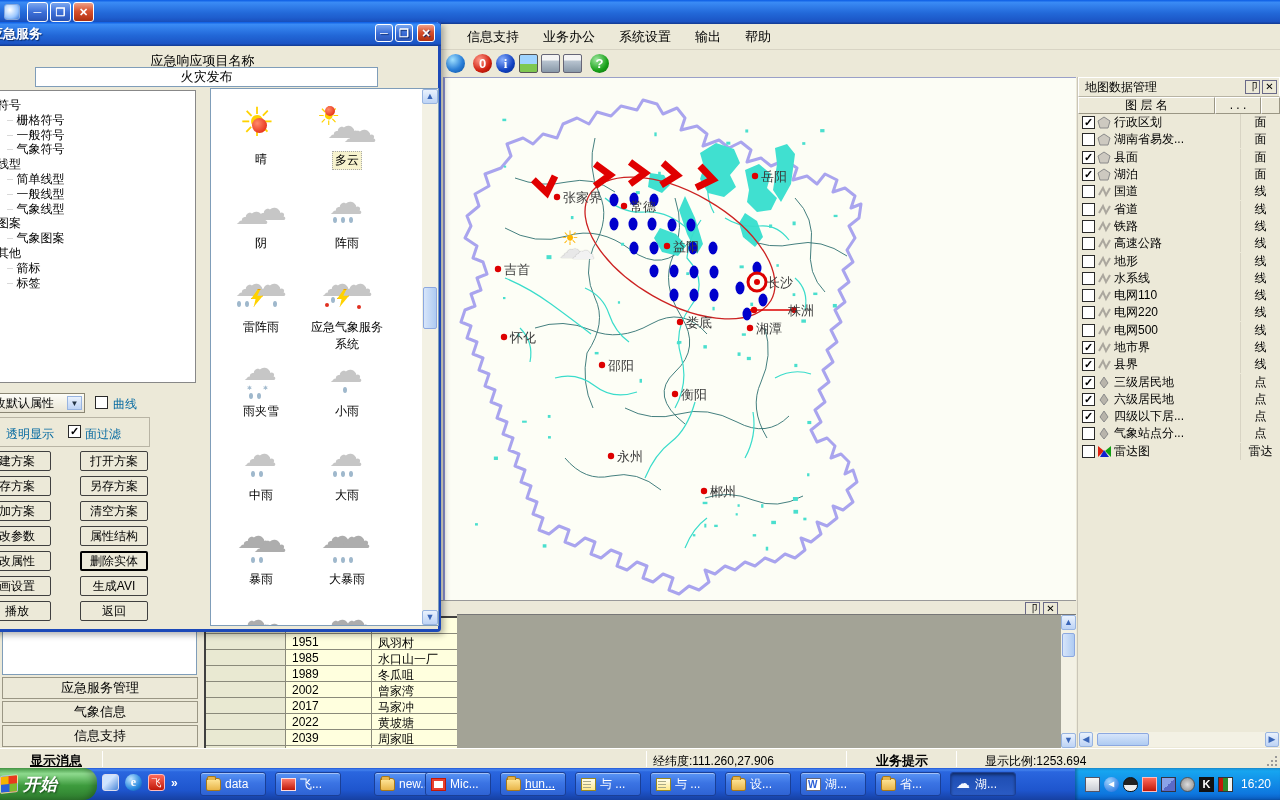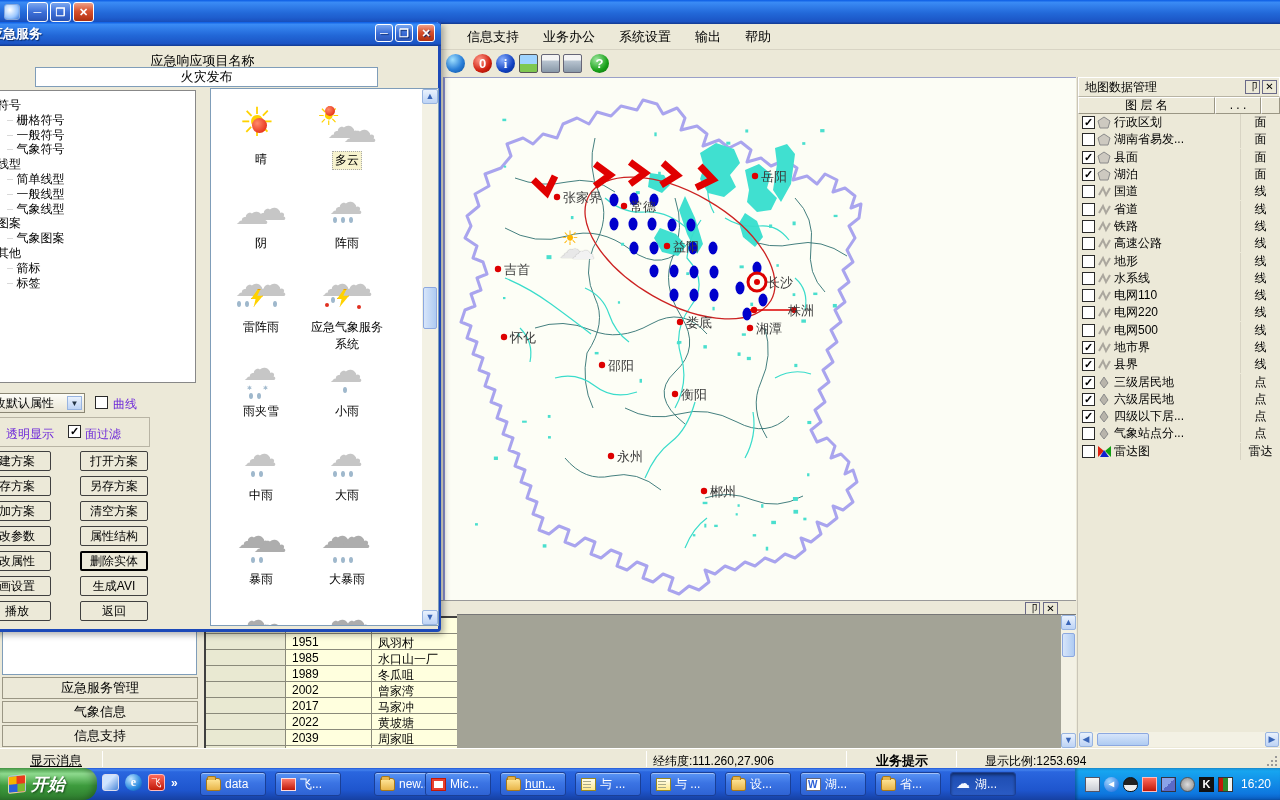--- a/index.html
+++ b/index.html
@@ -65,34 +65,34 @@
 .tc1 { width:80px; background:#E9E9D2; border-right:1px solid #8A8A7A; }
 .tc2 { width:86px; background:#FFFFDE; border-right:1px solid #8A8A7A; font-size:12px; padding:1px 0 0 6px; color:#000;}
 .tc3 { flex:1; background:#FFFFDE; font-size:12px; padding:1px 0 0 6px; color:#000; white-space:nowrap;}
 
 .sidebox { position:absolute; left:2px; top:631px; width:195px; height:44px; background:#fff; border:1px solid #7F9DB9; z-index:4;}
 .sidebtn { position:absolute; left:2px; width:196px; height:22px; background:#ECE9D8; border:1px solid #9a9684; font-size:13px; text-align:center; line-height:20px; z-index:4; color:#000;}
 
 
 .statusbar { position:absolute; left:0; top:748px; width:1280px; height:20px; background:#ECE9D8; border-top:1px solid #fff; z-index:40; font-size:12px; color:#000;}
 .statusbar .sep { position:absolute; top:2px; width:1px; height:16px; background:#a8a494; border-right:1px solid #fff;}
-.st-msg { position:absolute; left:14px; top:3px; width:84px; text-align:center; font-weight:normal; text-decoration:underline; font-size:13px;}
+.st-msg { position:absolute; left:14px; top:3px; width:84px; text-align:center; font-weight:bold; text-decoration:underline; font-size:13px;}
 .st-plat { position:absolute; left:330px; top:4px; }
 .st-coord { position:absolute; left:653px; top:4px; }
 .st-hint { position:absolute; left:852px; top:3px; width:100px; text-align:center; font-weight:bold; font-size:13px;}
 .st-scale { position:absolute; left:985px; top:4px; }
 .grip { position:absolute; right:2px; top:6px; width:12px; height:12px;
   background:radial-gradient(circle at 2px 10px,#999 1px,transparent 1.5px),radial-gradient(circle at 6px 6px,#999 1px,transparent 1.5px),radial-gradient(circle at 10px 2px,#999 1px,transparent 1.5px),radial-gradient(circle at 6px 10px,#999 1px,transparent 1.5px),radial-gradient(circle at 10px 6px,#999 1px,transparent 1.5px),radial-gradient(circle at 10px 10px,#999 1px,transparent 1.5px);}
 
 
 .taskbar { position:absolute; left:0; top:768px; width:1280px; height:32px; z-index:70;
   background:linear-gradient(180deg,#2157D6 0%,#4382ED 6%,#2A66DF 12%,#1E55CD 70%,#1640A2 100%); }
 .startbtn { position:absolute; left:0; top:0; width:97px; height:32px; border-radius:0 14px 14px 0;
   background:linear-gradient(180deg,#4DA84D 0%,#8FDB8F 18%,#3D9B3D 55%,#2E7D2E 100%);
-  box-shadow:inset -4px 0 6px rgba(0,0,0,.25); display:flex; align-items:center; padding-left:8px; gap:5px;}
+  box-shadow:inset -4px 0 6px rgba(0,0,0,.25); display:flex; align-items:center; gap:5px;}
 .startbtn .label { color:#fff; font-weight:bold; font-style:italic; font-size:17px; text-shadow:1px 1px 2px #1a4a1a;}
 .winflag { width:18px; height:18px; border-radius:2px; transform:skewY(-6deg);
   background:conic-gradient(#e83a1e 0 25%,#7dbb2f 25% 50%,#2a5fd8 50% 75%,#f4b400 75%); border:1px solid rgba(255,255,255,.6);}
 .qlaunch { position:absolute; left:102px; top:6px; display:flex; gap:6px; align-items:center;}
 .qico { width:17px; height:17px; border-radius:3px; }
 .q-mail { background:linear-gradient(135deg,#cfe4ff 40%,#4a86d8); border:1px solid #dde;}
 .q-ie { background:radial-gradient(circle at 35% 30%,#bfe4ff,#2a8ae0 60%,#0a4a98); border-radius:50%; color:#fff; font-weight:bold; font-family:"Liberation Serif",serif; text-align:center; line-height:16px;}
 .q-red { background:linear-gradient(180deg,#ff6a5a,#c01808); border:1px solid #fbb; color:#fff; font-size:10px; text-align:center; line-height:16px;}
 .q-more { color:#fff; font-size:12px; font-weight:bold; }
 .taskbtn { position:absolute; top:4px; width:66px; height:24px; border-radius:3px; border:1px solid #1a3f96;
@@ -146,21 +146,21 @@
 .cloudg { position:absolute; font-size:34px; color:#C6C6C6; line-height:30px;}
 .cloudg.dark { color:#ADADAD; }
 .sung { position:absolute; font-size:40px; color:#FFD200; line-height:34px; }
 .suncore { position:absolute; width:15px; height:15px; border-radius:50%; background:radial-gradient(circle at 35% 35%,#ff8a6a,#E01800); }
 .dropg { position:absolute; width:4px; height:6px; border-radius:50% 50% 60% 60%; background:#9FB8CC; }
 .boltg { position:absolute; width:12px; height:18px; background:#FFD200; clip-path:polygon(58% 0,0 55%,38% 55%,22% 100%,100% 38%,52% 38%,80% 0); box-shadow:0 0 0 1px #e8a000 inset;}
 .hailg { position:absolute; width:4px; height:4px; border-radius:50%; background:#E03020;}
 .snowg { position:absolute; font-size:9px; color:#9FB8CC; font-weight:bold;}
 .ddrop { position:absolute; left:20px; top:371px; width:98px; height:20px; border:1px solid #8a8674; background:linear-gradient(180deg,#FDFDF8,#E8E4D4); font-size:12px; line-height:18px; padding-left:6px; color:#000;}
 .ddrop .arr { position:absolute; right:2px; top:2px; width:15px; height:14px; background:linear-gradient(180deg,#EAF2FD,#BDD3F5); border:1px solid #98B4E0; font-size:8px; text-align:center; line-height:13px; color:#234;}
-.dcheck { position:absolute; font-size:12px; color:#6d28d9;}
+.dcheck { position:absolute; font-size:12px; color:#0369a1;}
 .dgroup { position:absolute; left:12px; top:395px; width:171px; height:30px; border:1px solid #b8b4a4; }
 .dbtn { position:absolute; width:68px; height:20px; background:#ECE9D8; border:1px solid #404040; border-radius:2px; font-size:12px; text-align:center; line-height:18px; color:#000;}
 .dbtn.def { border:2px solid #000; line-height:16px;}
 
 
 .citylabel { font-size:13px; fill:#3A3A3A; font-weight:500; }
 </style>
 </head>
 <body>
 

